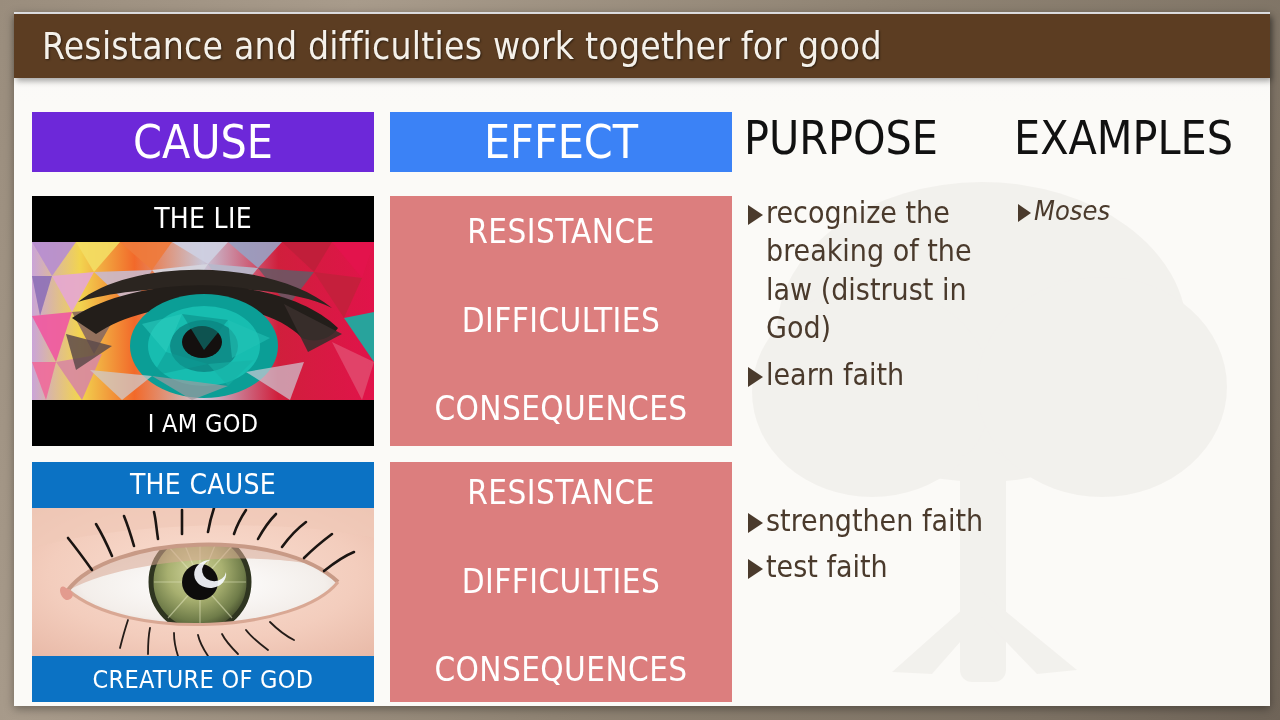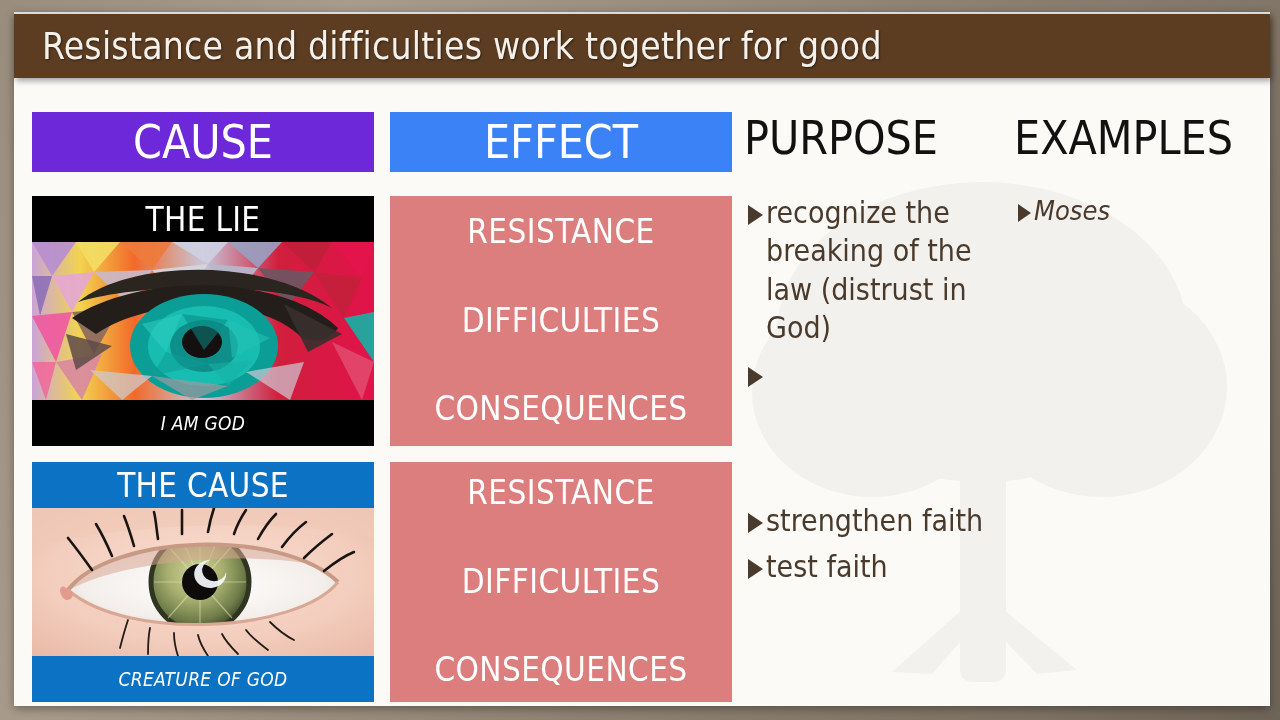--- a/index.html
+++ b/index.html
@@ -117,26 +117,26 @@
   }
   .cause-lie   { top: 106px; height: 250px; }
   .cause-truth { top: 372px; height: 240px; }
 
   .cause-label {
     height: 46px;
     display: flex;
     align-items: center;
     justify-content: center;
     color: #ffffff;
-    font-size: 33px;
+    font-size: 28px;
     line-height: 1;
     font-stretch: condensed;
     letter-spacing: 0.3px;
   }
-  .cause-label.small { font-size: 19px; font-style: italic; }
+  .cause-label.small { font-size: 25px; }
   .lie-bar   { background: #000000; }
   .truth-bar { background: #0b72c4; }
 
   .cause-img {
     height: 158px;
     width: 100%;
     position: relative;
     overflow: hidden;
   }
   .cause-truth .cause-img { height: 148px; }
@@ -305,20 +305,21 @@
       <span class="line">CONSEQUENCES</span>
     </div>
 
     <div class="bullets purpose-top">
       <div class="bullet">
         <span class="tri"></span>
         <span class="btxt">recognize the breaking of the law (distrust in God)</span>
       </div>
       <div class="bullet">
         <span class="tri"></span>
+        <span class="btxt">learn faith</span>
       </div>
     </div>
 
     <div class="bullets examples-top">
       <div class="bullet">
         <span class="tri"></span>
         <span class="btxt">Moses</span>
       </div>
     </div>
 

